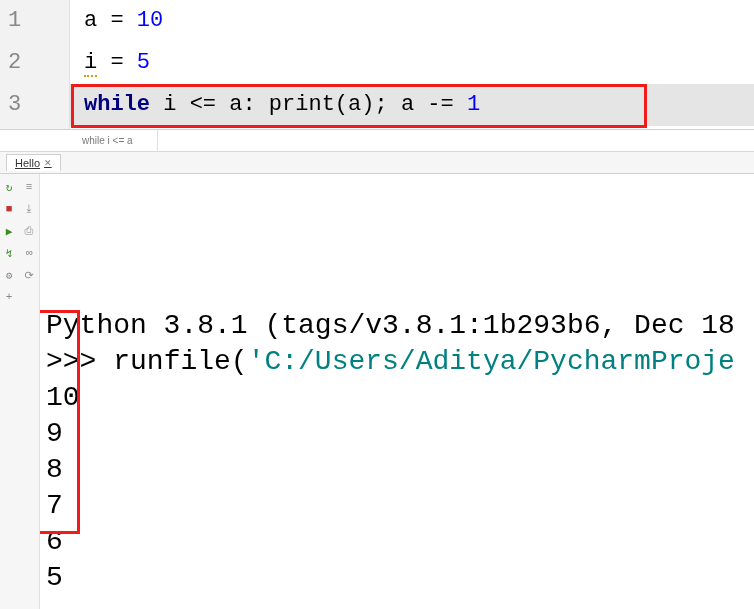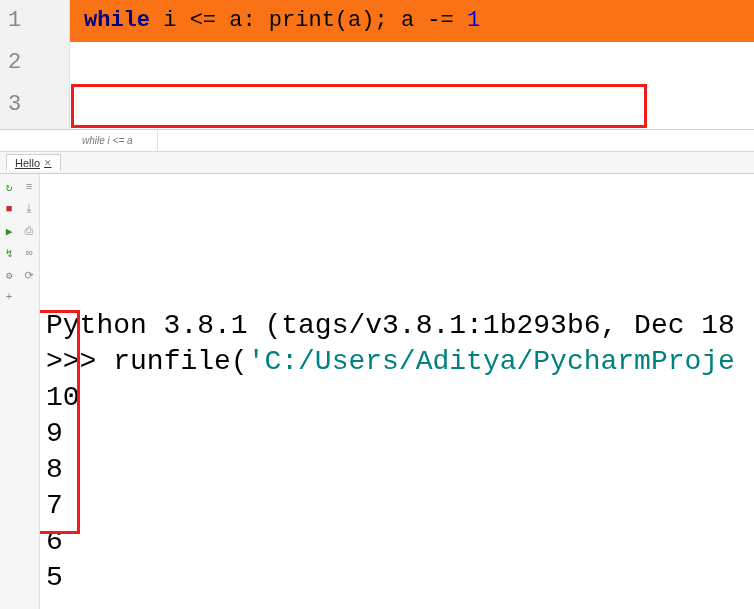--- a/index.html
+++ b/index.html
@@ -35,21 +35,21 @@
     font-size: 22px;
     line-height: 42px;
     position: relative;
   }
   .code-line {
     height: 42px;
     padding-left: 14px;
     white-space: pre;
   }
   .code-line.hl1 {
-    background: #f97316;
+    background: #e5e5e5;
   }
   .hl-box1 {
     position: absolute;
     border: 3px solid #f01c1c;
     left: 1px;
     top: 84px;
     width: 576px;
     height: 44px;
     pointer-events: none;
   }
@@ -69,21 +69,20 @@
     font-size: 11px;
     color: #888;
     line-height: 22px;
     padding-left: 82px;
     border-bottom: 1px solid #d8d8d8;
     font-family: "Segoe UI", Arial, sans-serif;
     display: flex;
     align-items: center;
   }
   .breadcrumb-bar .crumb {
-    font-style: italic;
     color: #7a7a7a;
     font-size: 10px;
     border-right: 1px solid #e0e0e0;
     padding-right: 24px;
   }
 
   .tab-bar {
     height: 22px;
     background: #f6f6f6;
     border-bottom: 1px solid #d0d0d0;
@@ -163,20 +162,22 @@
 <body>
 
 <div class="editor">
   <div class="gutter">
       <div>1</div>
       <div>2</div>
       <div>3</div>
     </div>
   <div class="code">
     <div class="hl-box1"></div>
+  <div class="code-line"><span class="tok-id">a</span><span> </span><span class="tok-op">=</span><span> </span><span class="tok-num">10</span></div>
+      <div class="code-line"><span class="tok-id warn-underline">i</span><span> </span><span class="tok-op">=</span><span> </span><span class="tok-num">5</span></div>
       <div class="code-line hl1"><span class="tok-kw">while</span><span> </span><span class="tok-id">i</span><span> </span><span class="tok-op">&lt;=</span><span> </span><span class="tok-id">a</span><span class="tok-op">:</span><span> </span><span class="tok-builtin">print</span><span class="tok-op">(</span><span class="tok-id">a</span><span class="tok-op">)</span><span class="tok-op">;</span><span> </span><span class="tok-id">a</span><span> </span><span class="tok-op">-=</span><span> </span><span class="tok-num">1</span></div>
     </div>
 </div>
 
 <div class="breadcrumb-bar">
   <span class="crumb">while i &lt;= a</span>
 </div>
 
 <div class="tab-bar">
   <div class="tab">

